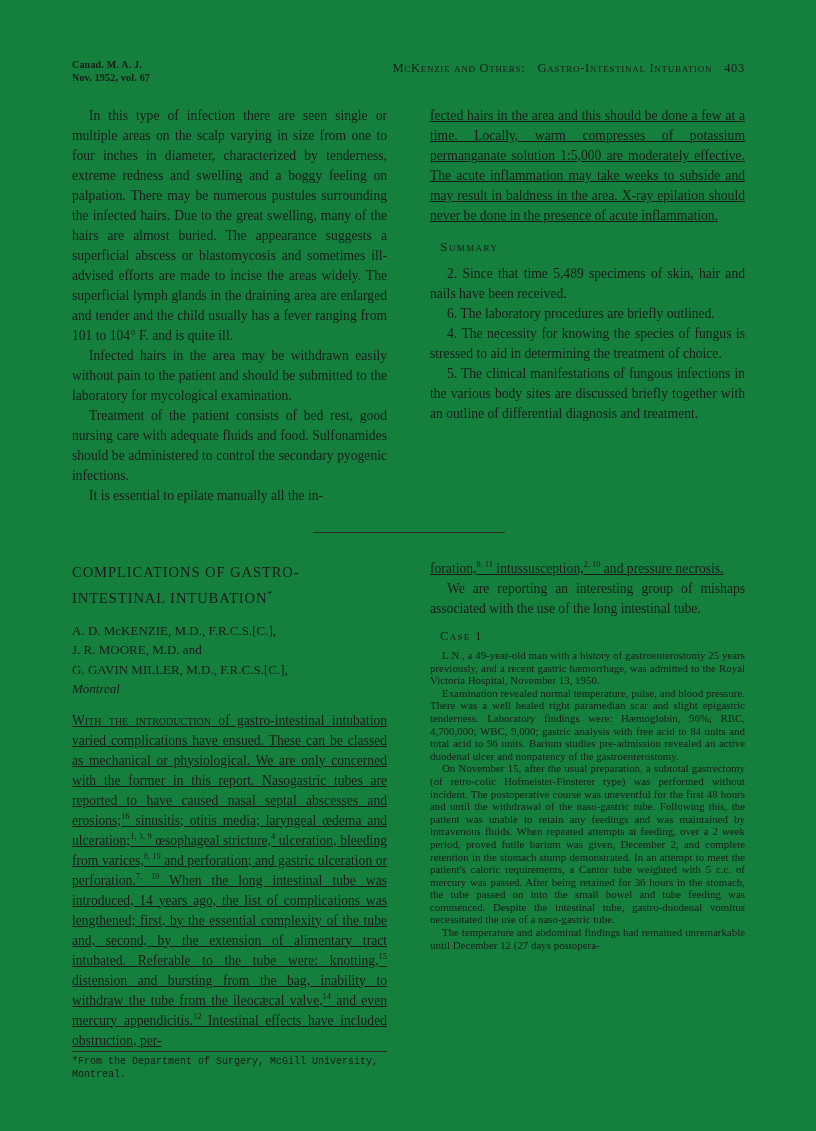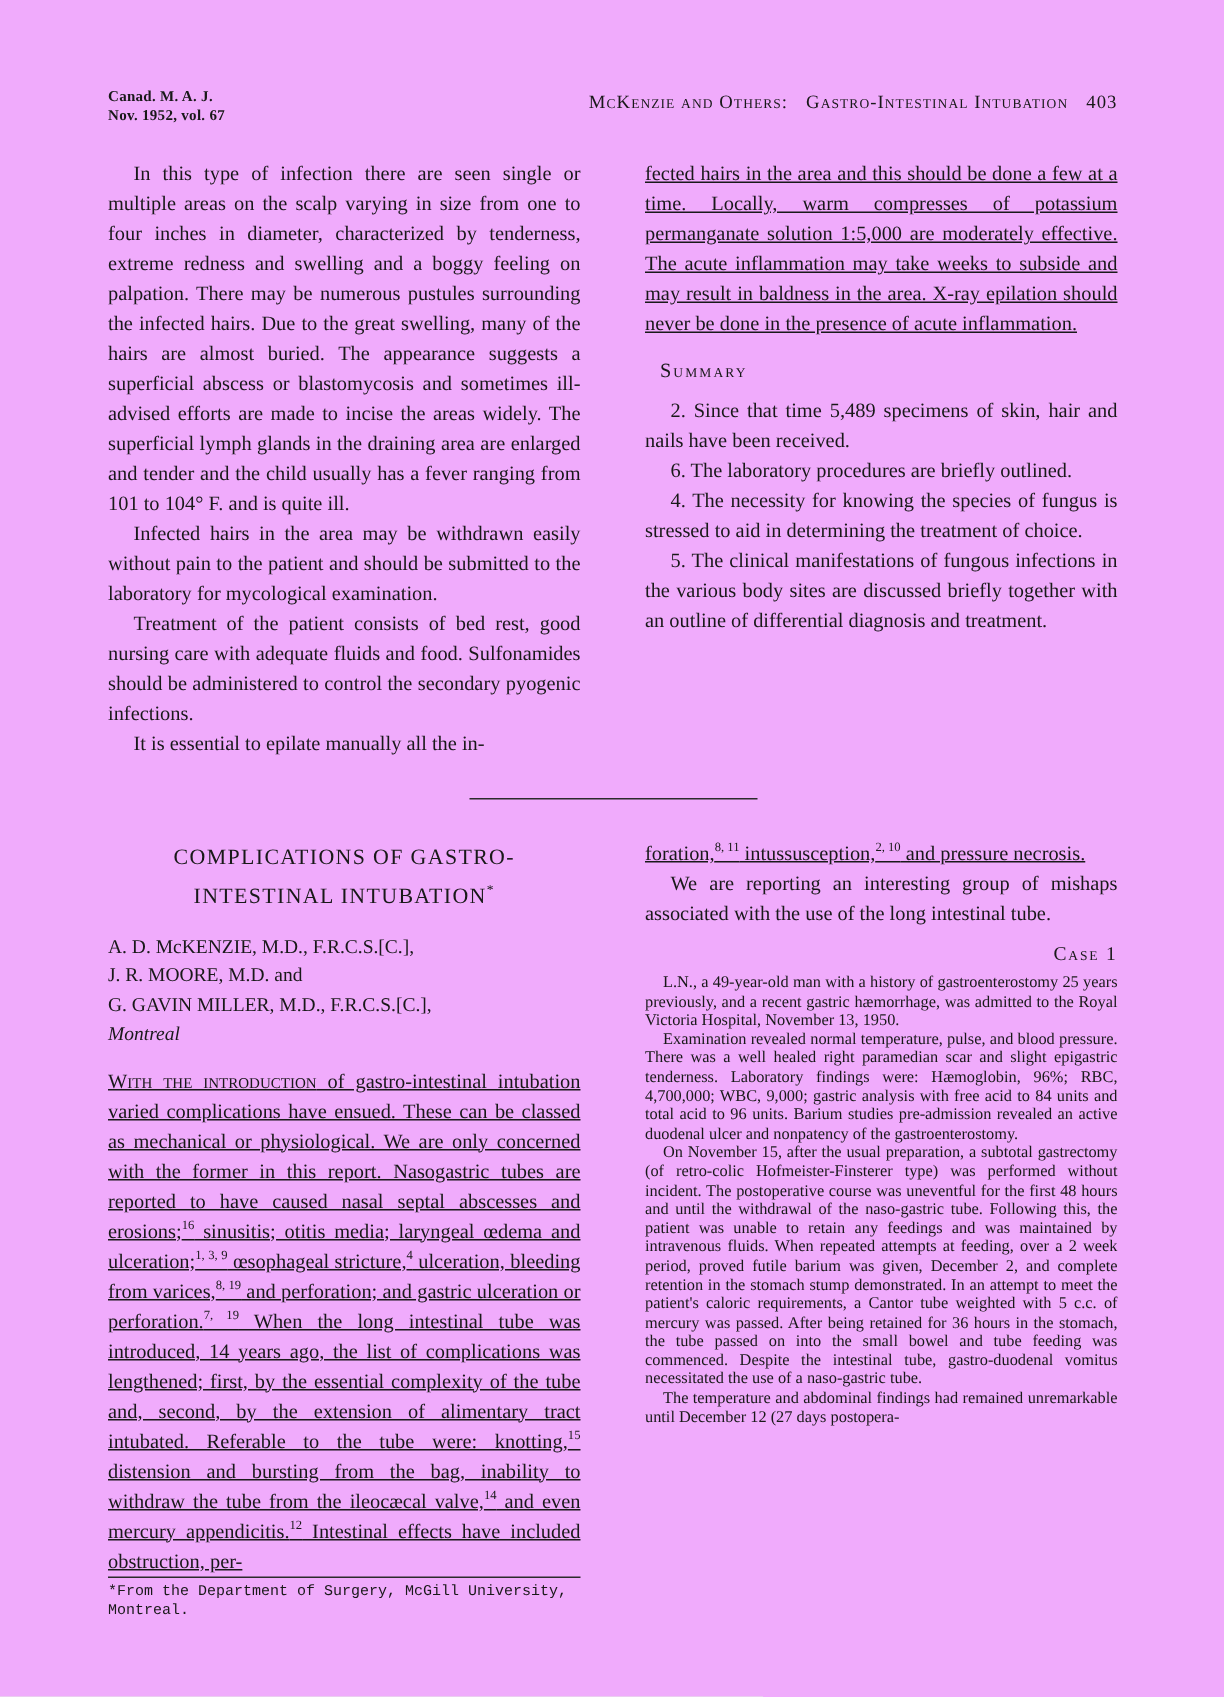--- a/index.html
+++ b/index.html
@@ -2,21 +2,21 @@
 <html><head>
 <meta charset="utf-8">
 <style>
   * { box-sizing: border-box; }
   html, body { margin: 0; padding: 0; background: #e8e8e8; }
   .page {
     position: relative;
     width: 816px;
     height: 1131px;
     margin: 0 auto;
-    background: #f0abfc;
+    background: #15803d;
     overflow: hidden;
     font-family: "Liberation Serif", "DejaVu Serif", serif;
     color: #191919;
   }
   .inner { position: absolute; left: 72px; top: 58px; width: 673px; }
 
   
   .pg-header { display: flex; justify-content: space-between; align-items: flex-start; margin-bottom: 22px; }
   .jid { font-size: 10px; font-weight: 700; line-height: 1.3; letter-spacing: .2px; }
   .rhead { font-size: 12.5px; font-variant: small-caps; letter-spacing: .7px; padding-top: 3px; white-space: nowrap; }
@@ -31,27 +31,27 @@
   p.flush { text-indent: 0; text-decoration: underline; }
   sup { font-size: .62em; vertical-align: super; line-height: 0; }
 
   .sum-head { font-weight: 400; font-variant: small-caps; letter-spacing: 1.4px; font-size: 13.5px; margin: 11px 0 7px; text-indent: 10px; text-align: left; }
 
   .divider { border: 0; border-top: 1.5px solid #2b2b2b; width: 192px; margin: 26px auto 0; }
 
   
   .a2 { margin-top: 26px; }
   .a2-left { display: flex; flex-direction: column; }
-  .a2-title { font-weight: 400; text-align: center; font-size: 14.6px; letter-spacing: .9px; line-height: 1.8; margin: 0 0 9px; }
+  .a2-title { font-weight: 400; text-align: left; font-size: 14.6px; letter-spacing: .9px; line-height: 1.8; margin: 0 0 9px; }
   .a2-authors { text-align: left; font-size: 13px; line-height: 1.5; margin-bottom: 12px; }
   .a2-authors .loc { font-style: italic; }
   .lead-sc { font-variant: small-caps; }
   .footnote { margin-top: auto; border-top: 1px solid #2b2b2b; padding-top: 3px; font-size: 10px; line-height: 1.3; text-align: left; width: 100%; font-family: Liberation Mono, monospace; }
 
-  .case-head { font-weight: 400; font-variant: small-caps; letter-spacing: 1.2px; font-size: 13px; margin: 9px 0 5px; text-indent: 10px; text-align: right; }
+  .case-head { font-weight: 400; font-variant: small-caps; letter-spacing: 1.2px; font-size: 13px; margin: 9px 0 5px; text-indent: 10px; text-align: left; }
   .case-text { font-size: 10.9px; line-height: 12.6px; }
   .case-text p { text-indent: 12px; }
 </style>
 </head>
 <body>
 
 <div class="page">
   <div class="inner">
 
     <header class="pg-header">

